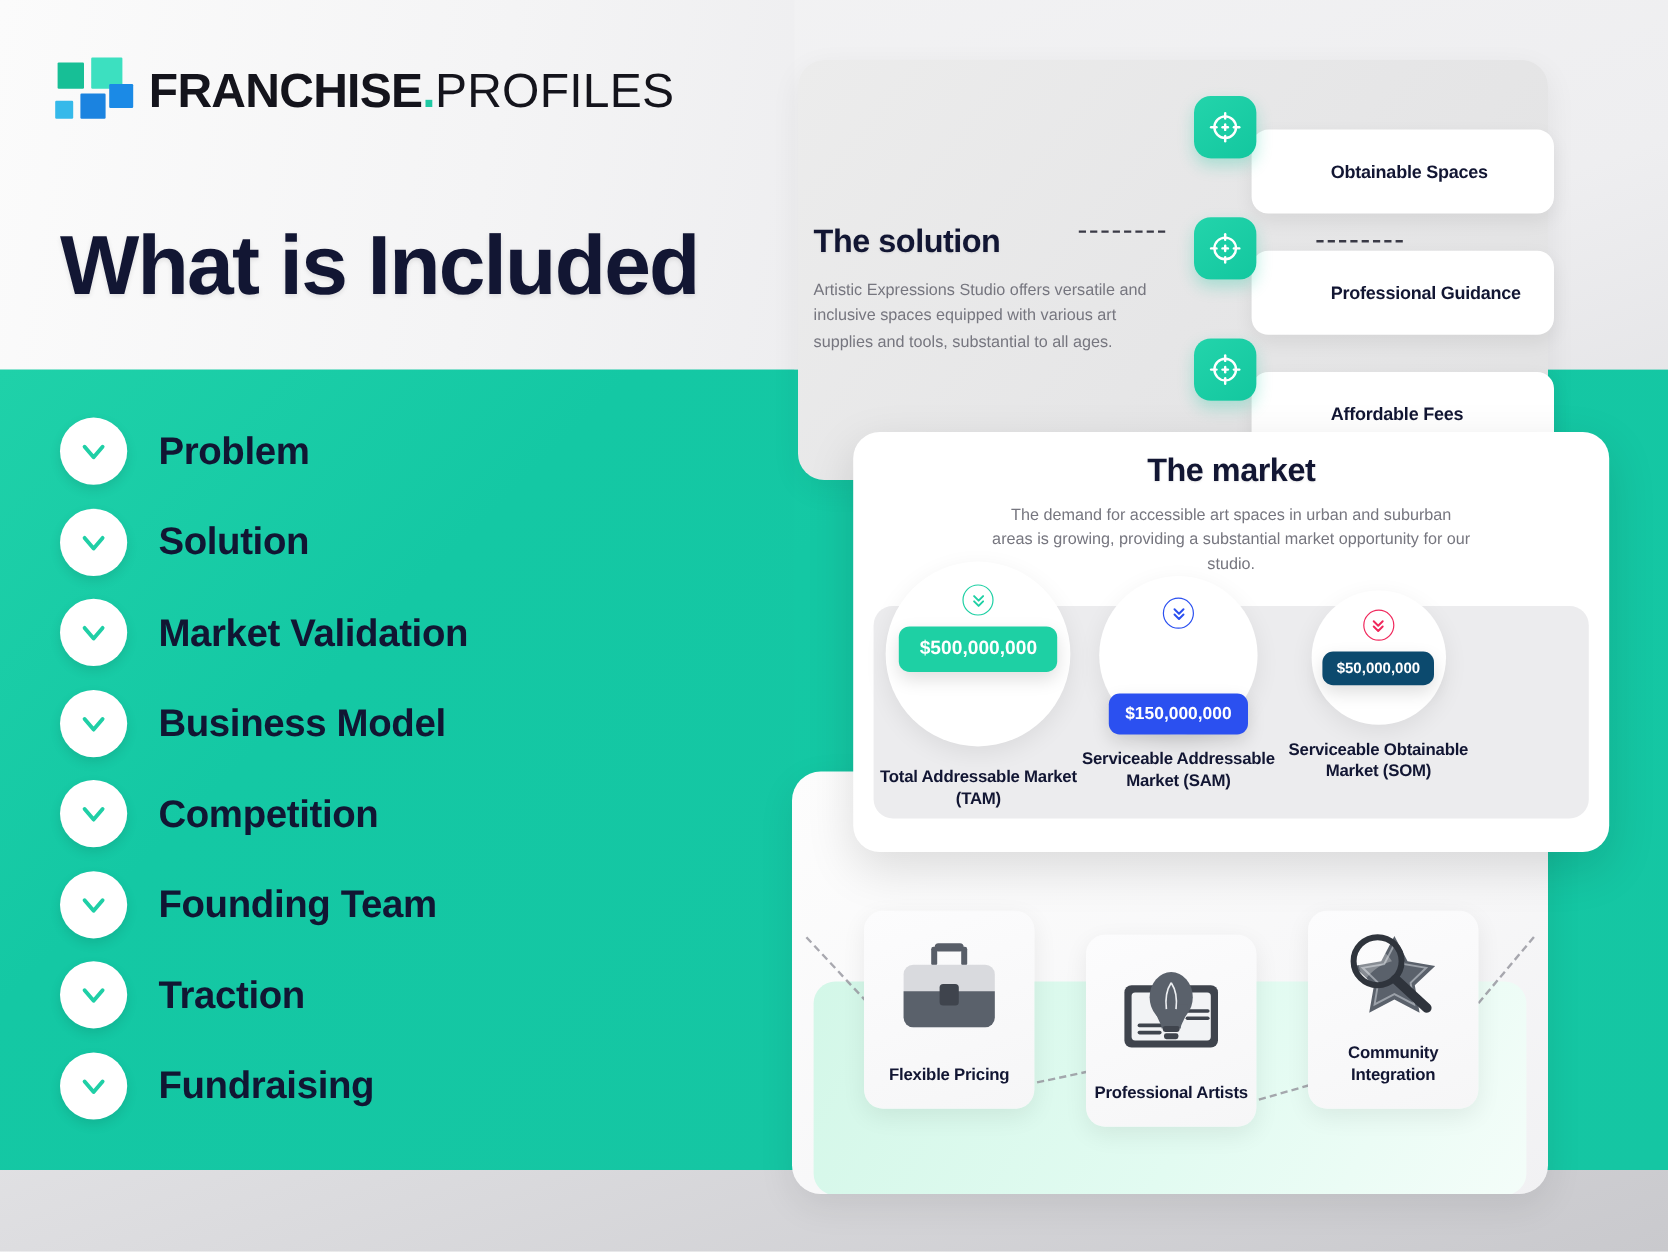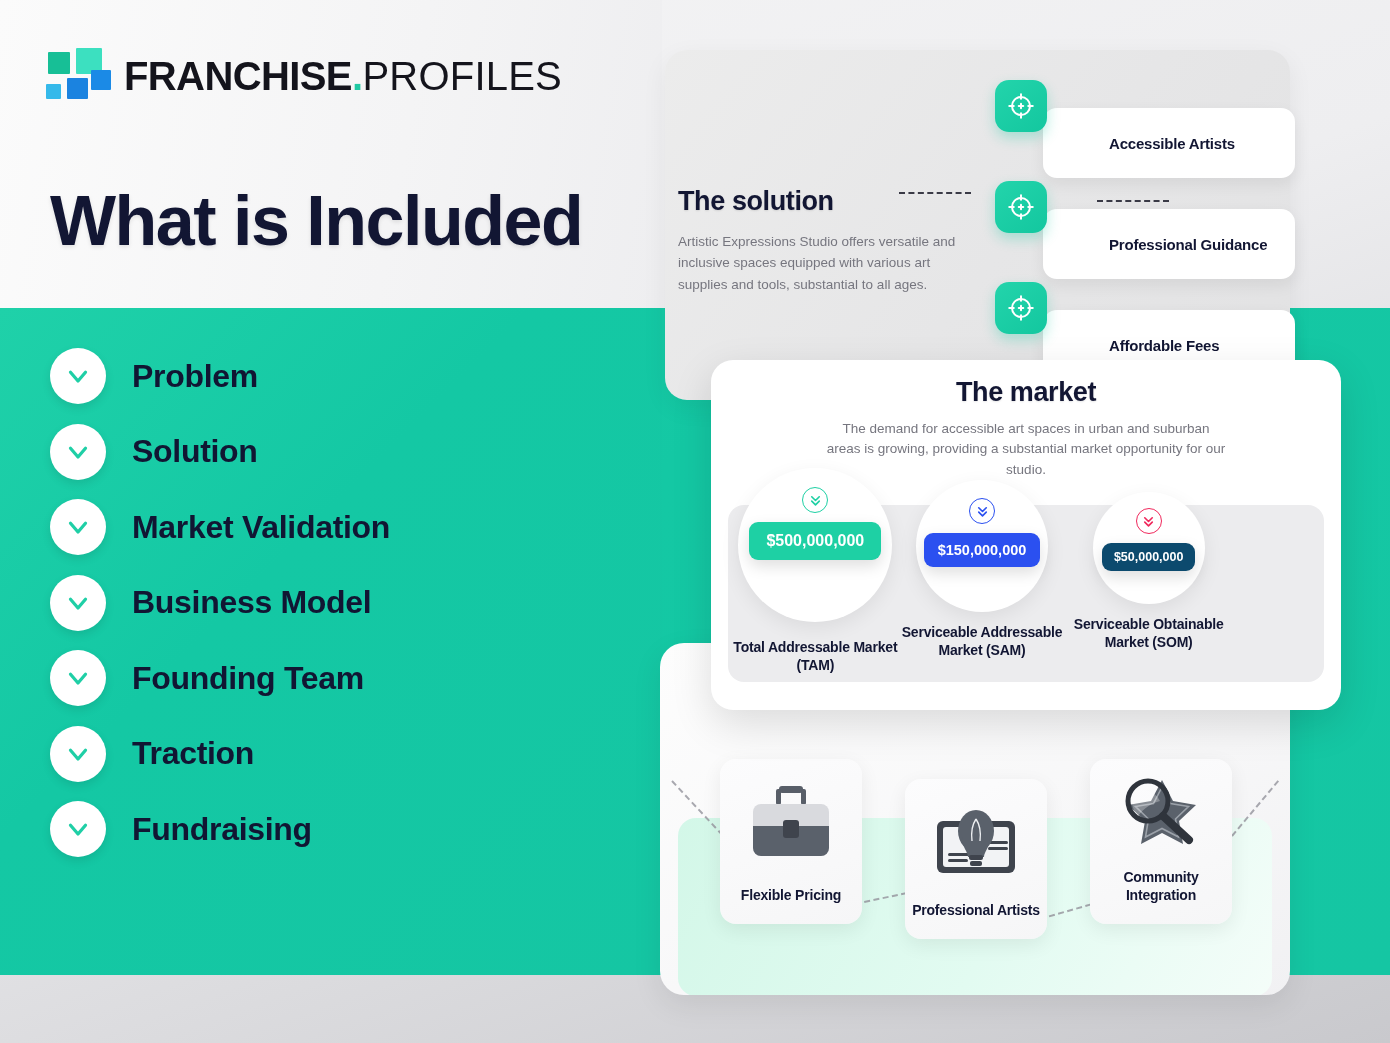--- a/index.html
+++ b/index.html
@@ -322,21 +322,21 @@
   .mcircle {
     position: relative;
     border-radius: 50%;
     background: #ffffff;
     display: flex;
     flex-direction: column;
     align-items: center;
     box-shadow: 0 6px 20px rgba(0,0,0,0.07);
   }
   .mcol-0 .mcircle { width: 154px; height: 154px; padding-top: 19px; }
-  .mcol-1 .mcircle { width: 132px; height: 132px; margin-top: 12px; padding-top: 18px; }
+  .mcol-1 .mcircle { width: 132px; height: 132px; margin-top: 12px; padding-top: 18px; gap: 45px; }
   .mcol-2 .mcircle { width: 112px; height: 112px; margin-top: 24px; padding-top: 16px; }
 
   .mchevron {
     width: 26px; height: 26px;
     border-radius: 50%;
     border: 1.6px solid currentColor;
     display: flex;
     align-items: center;
     justify-content: center;
   }
@@ -432,20 +432,28 @@
 
   <div class="toc-item">
     <div class="toc-bullet">
       <svg width="30" height="30" viewBox="0 0 24 24" fill="none" stroke="#1fcfa6" stroke-width="2.6" stroke-linecap="round" stroke-linejoin="round">
           <polyline points="6 9 12 16 18 9"></polyline>
         </svg>
     </div>
     <div class="toc-label">Business Model</div>
   </div>
 
+  <div class="toc-item">
+    <div class="toc-bullet">
+      <svg width="30" height="30" viewBox="0 0 24 24" fill="none" stroke="#1fcfa6" stroke-width="2.6" stroke-linecap="round" stroke-linejoin="round">
+          <polyline points="6 9 12 16 18 9"></polyline>
+        </svg>
+    </div>
+    <div class="toc-label">Competition</div>
+  </div>
 
   <div class="toc-item">
     <div class="toc-bullet">
       <svg width="30" height="30" viewBox="0 0 24 24" fill="none" stroke="#1fcfa6" stroke-width="2.6" stroke-linecap="round" stroke-linejoin="round">
           <polyline points="6 9 12 16 18 9"></polyline>
         </svg>
     </div>
     <div class="toc-label">Founding Team</div>
   </div>
 
@@ -472,21 +480,21 @@
 <div class="card-solution">
   <div class="solution-head">
     <div class="solution-title">The solution</div>
     <div class="solution-body">Artistic Expressions Studio offers versatile and inclusive spaces equipped with various art supplies and tools, substantial to all ages.</div>
   </div>
 
   <div class="feature-list">
 
     <div class="feature-row">
       <div class="feature-chip">
-        <span>Accessible Artists</span>
+        <span>Obtainable Spaces</span>
       </div>
       <div class="feature-icon">
         <svg width="30" height="30" viewBox="0 0 24 24" fill="none" stroke="#ffffff" stroke-width="1.6" stroke-linecap="round">
             <circle cx="12" cy="12" r="7.2"></circle>
             <line x1="12" y1="2.6" x2="12" y2="6.2"></line>
             <line x1="12" y1="17.8" x2="12" y2="21.4"></line>
             <line x1="2.6" y1="12" x2="6.2" y2="12"></line>
             <line x1="17.8" y1="12" x2="21.4" y2="12"></line>
             <line x1="12" y1="10.2" x2="12" y2="13.8"></line>
             <line x1="10.2" y1="12" x2="13.8" y2="12"></line>

